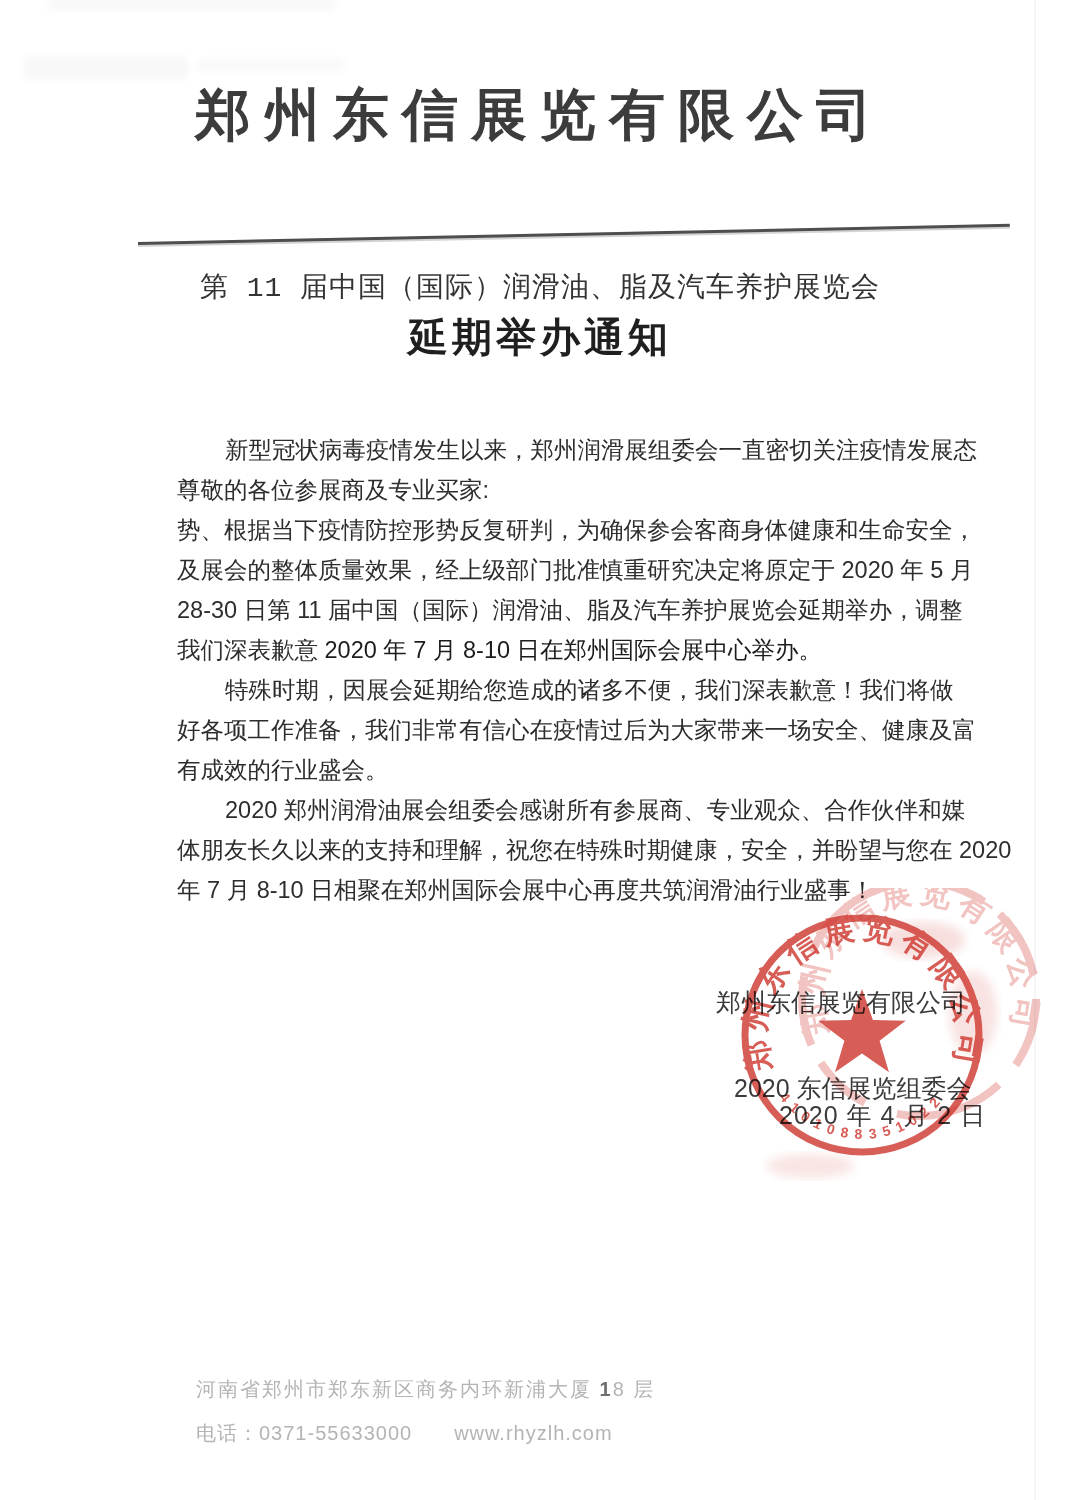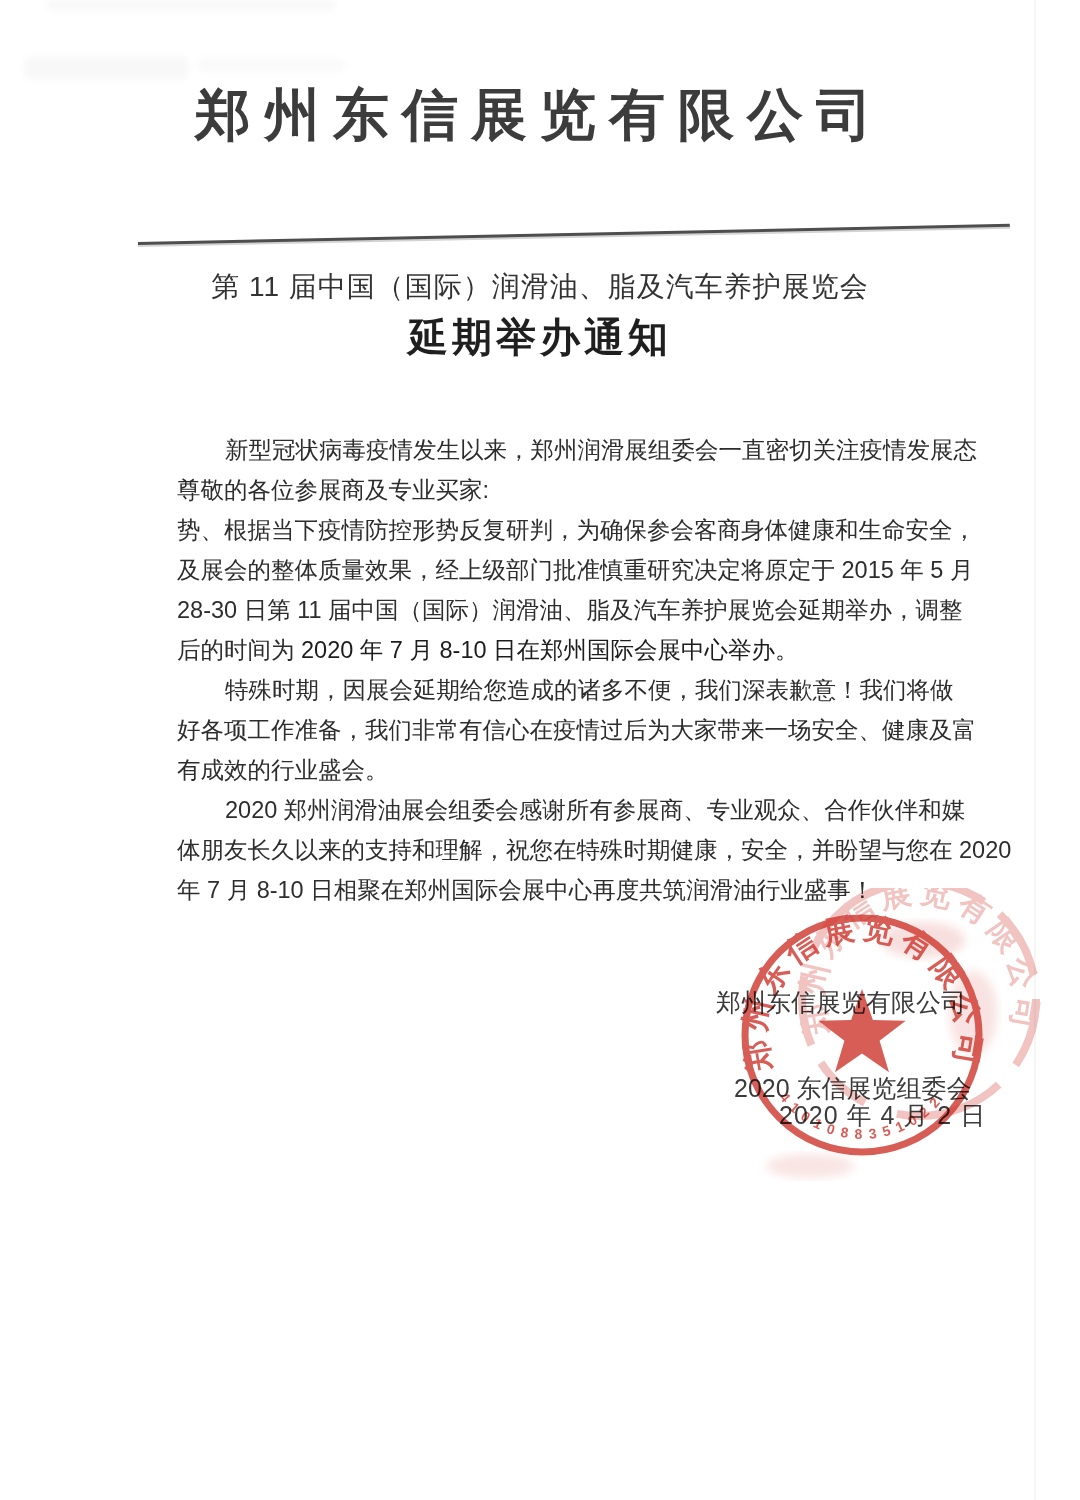--- a/index.html
+++ b/index.html
@@ -23,21 +23,21 @@
   .doc-number{
     top:192px;font-family:"Liberation Serif",serif;font-weight:bold;
     font-size:22px;letter-spacing:1px;color:#2a2a2a;
   }
   .divider{
     position:absolute;left:138px;top:242px;width:872px;height:3px;
     background:#4e4e4e;transform:rotate(-1.2deg);transform-origin:left center;
     box-shadow:0 2px 0 rgba(80,80,80,0.25);
   }
   .title-line1{
-    top:268px;font-family:Liberation Sans, sans-serif;
+    top:268px;font-family:Liberation Mono, monospace;
     font-size:28px;letter-spacing:1px;color:#333333;
   }
   .title-line2{
     top:310px;font-family:Liberation Serif, serif;font-weight:bold;
     font-size:40px;letter-spacing:4px;color:#1f1f1f;
   }
 
   .body-text{
     position:absolute;left:177px;top:430px;width:780px;
     font-size:23.5px;line-height:40px;color:#2d2d2d;
@@ -75,23 +75,23 @@
   <div class="center company-name">郑州东信展览有限公司</div>
   <div class="divider"></div>
 
   <div class="center title-line1">第 11 届中国（国际）润滑油、脂及汽车养护展览会</div>
   <div class="center title-line2">延期举办通知</div>
 
   <div class="body-text">
     <div class="line indent">新型冠状病毒疫情发生以来，郑州润滑展组委会一直密切关注疫情发展态</div>
     <div class="line">尊敬的各位参展商及专业买家:</div>
     <div class="line">势、根据当下疫情防控形势反复研判，为确保参会客商身体健康和生命安全，</div>
-    <div class="line">及展会的整体质量效果，经上级部门批准慎重研究决定将原定于 2015 年 5 月</div>
+    <div class="line">及展会的整体质量效果，经上级部门批准慎重研究决定将原定于 2020 年 5 月</div>
     <div class="line">28-30 日第 11 届中国（国际）润滑油、脂及汽车养护展览会延期举办，调整</div>
-    <div class="line"><span>后的时间为 </span><span class="bold">2020 年 7 月 8-10 日在郑州国际会展中心举办。</span></div>
+    <div class="line"><span>我们深表歉意 </span><span class="bold">2020 年 7 月 8-10 日在郑州国际会展中心举办。</span></div>
     <div class="line indent">特殊时期，因展会延期给您造成的诸多不便，我们深表歉意！我们将做</div>
     <div class="line">好各项工作准备，我们非常有信心在疫情过后为大家带来一场安全、健康及富</div>
     <div class="line">有成效的行业盛会。</div>
     <div class="line indent">2020 郑州润滑油展会组委会感谢所有参展商、专业观众、合作伙伴和媒</div>
     <div class="line">体朋友长久以来的支持和理解，祝您在特殊时期健康，安全，并盼望与您在 2020</div>
     <div class="line">年 7 月 8-10 日相聚在郑州国际会展中心再度共筑润滑油行业盛事！</div>
   </div>
 
   <div class="sig sig-company">郑州东信展览有限公司</div>
   <div class="sig sig-committee">2020 东信展览组委会</div>
@@ -122,14 +122,18 @@
       <polygon fill="#cf3a32" points="147,101 157.9,132 190.7,132.8 164.6,152.7 174,184.2 147,165.5 120,184.2 129.4,152.7 103.3,132.8 136.1,132"></polygon>
       <text font-size="31" font-weight="bold" fill="#cf3a32" letter-spacing="6" font-family="Liberation Sans, sans-serif">
         <textPath href="#ringTextPath" startOffset="50%" text-anchor="middle">郑州东信展览有限公司</textPath>
       </text>
       <text font-size="14" font-weight="bold" fill="#cf3a32" letter-spacing="7" font-family="Liberation Sans, sans-serif">
         <textPath href="#serialPath" startOffset="50%" text-anchor="middle">4101088351022</textPath>
       </text>
     </g>
   </svg>
 
+  <div class="footer">
+    <div class="addr"><span>河南省郑州市郑东新区商务内环新浦大厦 </span><span class="dark-digit">1</span><span>8 层</span></div>
+    <div class="contact"><span>电话：</span><span>0371-55633000</span><span class="website">www.rhyzlh.com</span></div>
+  </div>
 
 </div>
 
 </body></html>

